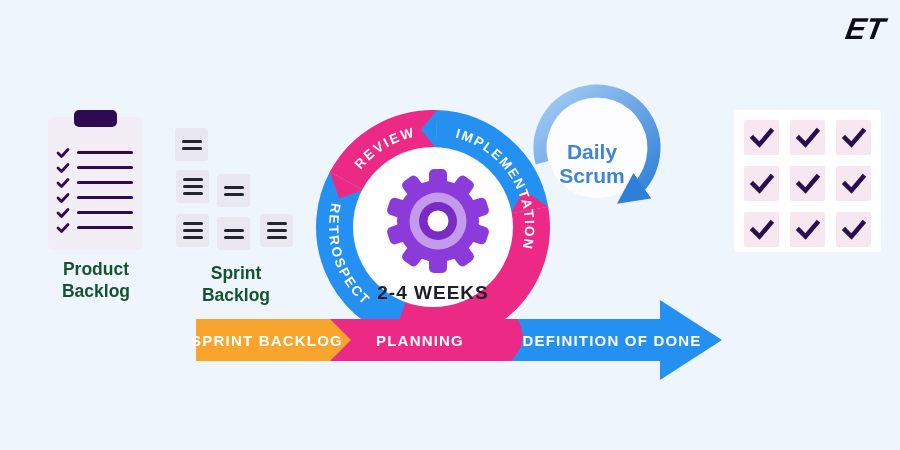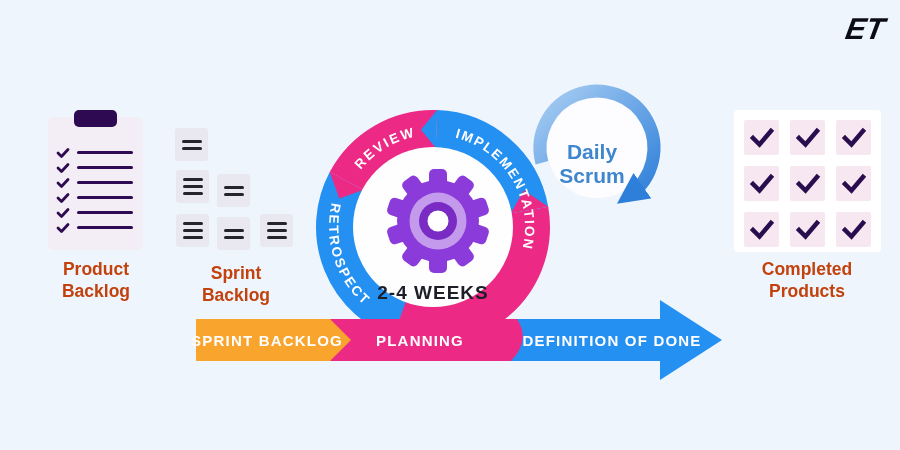--- a/index.html
+++ b/index.html
@@ -10,21 +10,21 @@
   }
   
   .logo{
     position:absolute;top:12px;right:16px;
     font-size:30px;font-weight:700;font-style:italic;
     color:#0c0c18;transform:skewX(-10deg);letter-spacing:0px;
   }
   
   .stage-label{
     position:absolute;text-align:center;
-    font-size:17.5px;font-weight:700;line-height:22px;color:#c2410c;
+    font-size:17.5px;font-weight:700;line-height:22px;color:#14532d;
   }
   .product-label{left:38px;top:258px;width:116px;}
   .sprint-label{left:178px;top:262px;width:116px;}
   .completed-label{left:730px;top:258px;width:154px;}
   
   .clipboard{
     position:absolute;left:48px;top:117px;width:95px;height:133px;
     background:#f3eef5;border-radius:6px;
   }
   .clip{
@@ -248,15 +248,14 @@
         <svg width="26" height="22">
           <polyline points="4,11 10.5,17.5 22,4" fill="none" stroke="#2A0D4E" stroke-width="4.5" stroke-linecap="square" stroke-linejoin="miter"></polyline>
         </svg>
       </div>
     <div class="cp-sq">
         <svg width="26" height="22">
           <polyline points="4,11 10.5,17.5 22,4" fill="none" stroke="#2A0D4E" stroke-width="4.5" stroke-linecap="square" stroke-linejoin="miter"></polyline>
         </svg>
       </div>
   </div>
-  <div class="stage-label completed-label">Completed Products</div>
 
 </div>
 
 </body></html>

